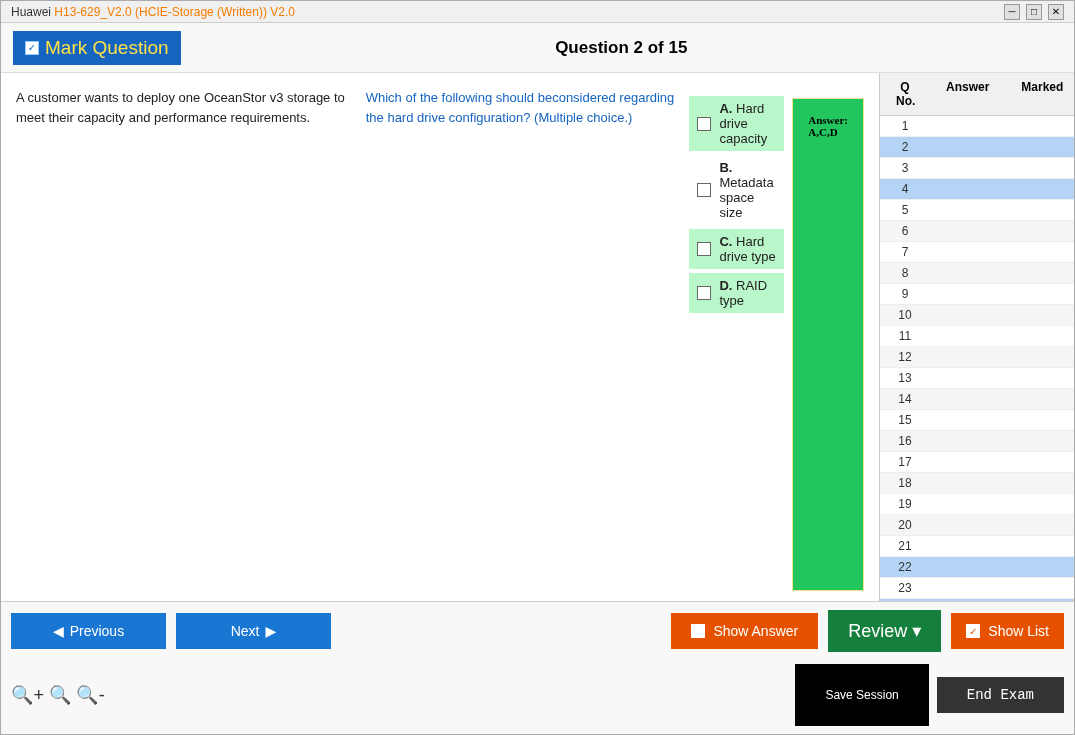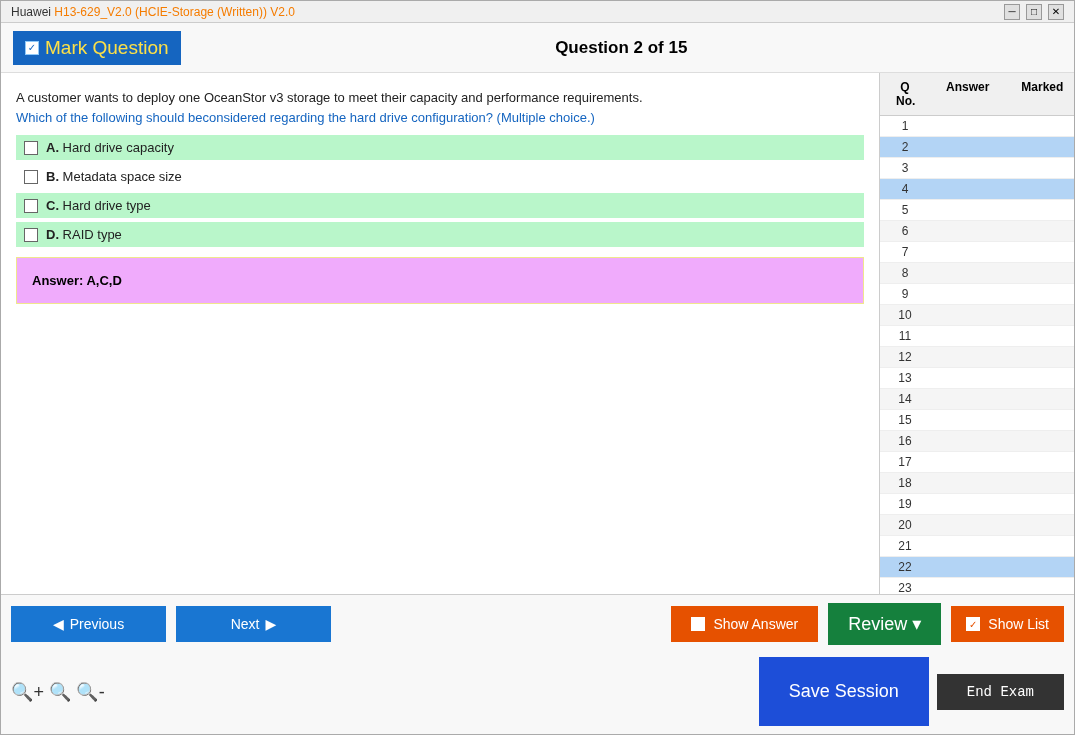--- a/index.html
+++ b/index.html
@@ -79,22 +79,22 @@
       display: flex;
       flex: 1;
       overflow: hidden;
     }
 
     .question-area {
       flex: 1;
       padding: 15px 15px 10px 15px;
       overflow-y: auto;
       display: flex;
-      flex-direction: column;
-      gap: 0;
+      flex-direction: row;
+      gap: 8px;
     }
 
     .question-text {
       font-size: 13px;
       color: #222;
       line-height: 1.5;
     }
     .question-sub {
       font-size: 13px;
       color: #1565C0;
@@ -126,26 +126,27 @@
       border: 1px solid #666;
       background: #fff;
       flex-shrink: 0;
     }
     .option-label {
       font-size: 13px;
       color: #222;
     }
 
     .answer-box {
-      background: #f0abfc;
+      background: #22c55e;
       border: 1px solid #f0e68c;
       padding: 15px;
       margin-top: 10px;
-      font-size: 13px;
+      font-size: 11px;
       font-weight: bold;
+      font-family: Liberation Serif, serif;
     }
 
     .sidebar {
       width: 195px;
       border-left: 1px solid #ccc;
       display: flex;
       flex-direction: column;
       overflow: hidden;
     }
 
@@ -275,25 +276,25 @@
     }
     .zoom-btn {
       background: none;
       border: none;
       cursor: pointer;
       font-size: 18px;
       color: #333;
     }
 
     .save-session-btn {
-      background: #1d4ed8;
+      background: #000000;
       color: white;
       border: none;
       padding: 24px 30px;
-      font-size: 18px;
+      font-size: 12px;
       cursor: pointer;
       margin-left: auto;
     }
 
     .end-exam-btn {
       background: #333;
       color: white;
       border: none;
       padding: 10px 30px;
       font-size: 14px;

